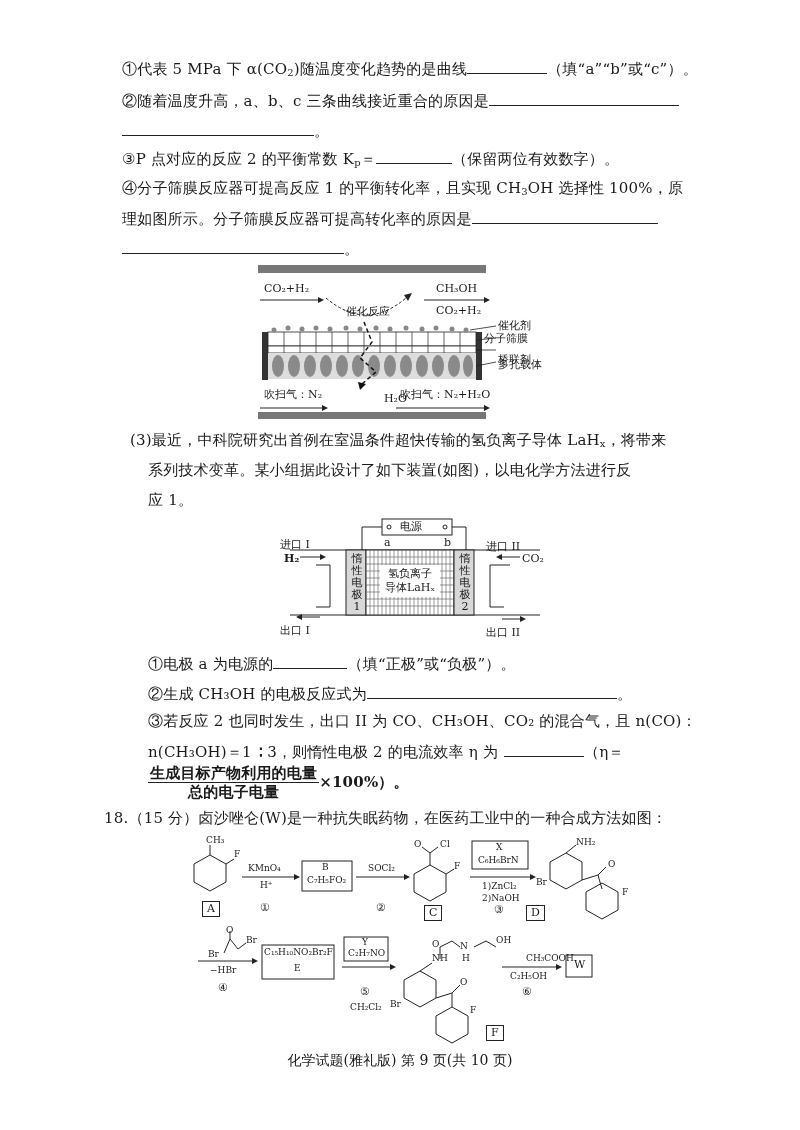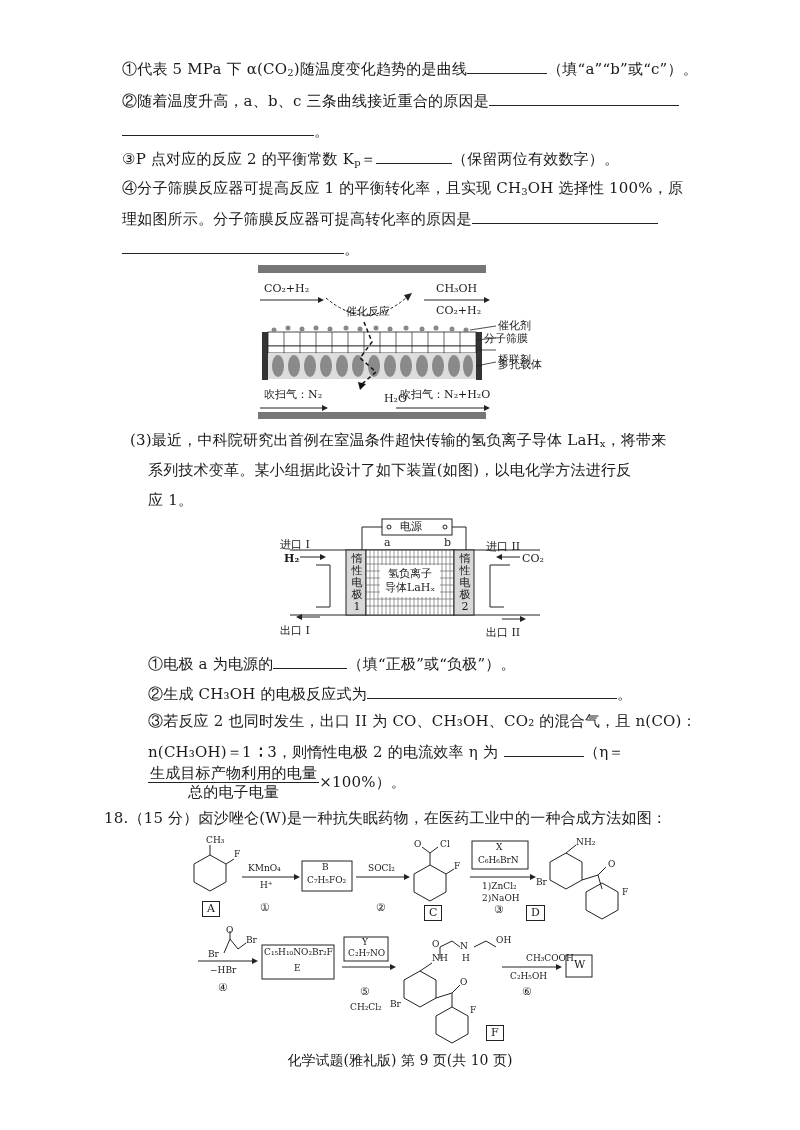--- a/index.html
+++ b/index.html
@@ -251,21 +251,21 @@
 </div>
 <div class="line" style="top:683px;left:148px;">
   <span>②生成 CH₃OH 的电极反应式为</span><span class="blank" style="width:250px"></span><span>。</span>
 </div>
 <div class="line" style="top:711px;left:148px;">
   <span>③若反应 2 也同时发生，出口 II 为 CO、CH₃OH、CO₂ 的混合气，且 n(CO)：</span>
 </div>
 <div class="line" style="top:741px;left:148px;">
   <span>n(CH₃OH)＝1 ∶ 3，则惰性电极 2 的电流效率 η 为</span><span class="blank" style="width:80px;margin-left:6px;"></span><span>（η＝</span>
 </div>
-<div class="line" style="top:764px;left:148px;line-height:18px;">
+<div class="line" style="top:764px;left:148px;line-height:18px;font-weight:bold;">
   <span class="frac">
     <span class="num">生成目标产物利用的电量</span>
     <span class="den">总的电子电量</span>
   </span><span>×100%）。</span>
 </div>
 
 <div class="line" style="top:808px;left:104px;">
   <span>18.（15 分）卤沙唑仑(W)是一种抗失眠药物，在医药工业中的一种合成方法如图：</span>
 </div>
 

